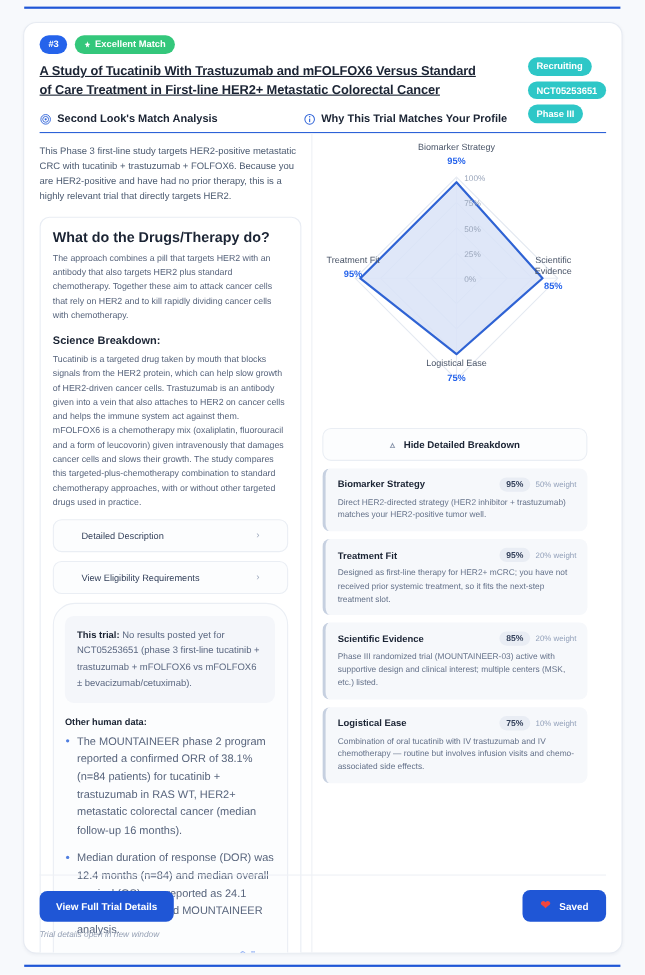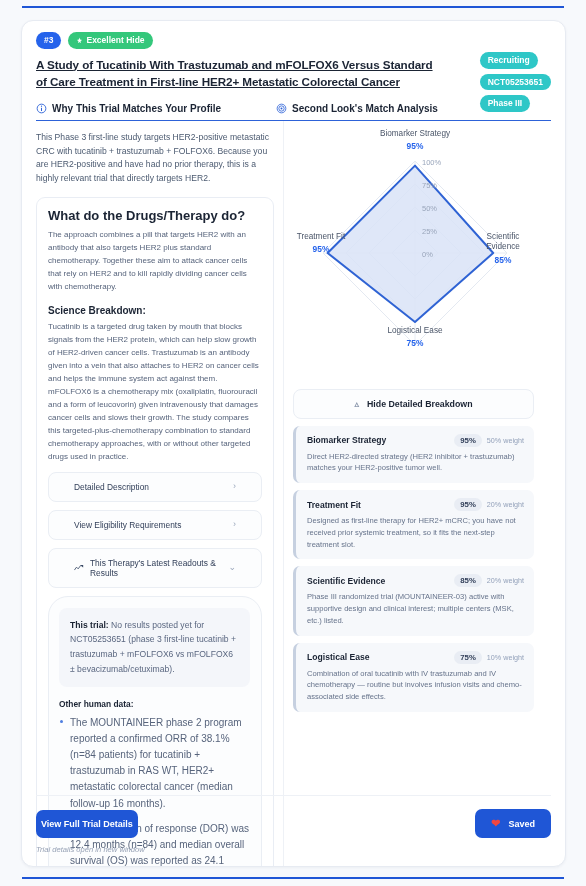--- a/index.html
+++ b/index.html
@@ -171,21 +171,21 @@
   .bd-desc { margin-top: 4px; font-size: 7.6px; color: #66738b; line-height: 1.55; }
 
   
   .footer {
     position: absolute; left: 14px; right: 14px; bottom: 12px;
     border-top: 1px solid #eef1f6; padding-top: 13px;
   }
   .footer-row { display: flex; align-items: center; justify-content: space-between; }
   .btn-primary {
     background: #1f56d6; color: #fff; border: none; border-radius: 7px;
-    padding: 9px 5px; font-size: 9px; font-weight: bold; cursor: pointer;
+    padding: 9px 15px; font-size: 9px; font-weight: bold; cursor: pointer;
     font-family: "Liberation Sans", sans-serif;
   }
   .btn-saved {
     background: #1f56d6; color: #fff; border: none; border-radius: 7px;
     padding: 9px 16px; font-size: 9px; font-weight: bold; cursor: pointer;
     display: flex; align-items: center; gap: 8px;
     font-family: "Liberation Sans", sans-serif;
   }
   .heart { color: #f1463f; font-size: 11px; line-height: 1; }
   .fine { margin-top: 7px; font-size: 7.6px; color: #96a1b5; font-style: italic; }
@@ -200,50 +200,50 @@
 
   <div class="card">
 
     <div class="card-head">
       <div class="badge-row">
         <span class="pill pill-rank">#3</span>
         <span class="pill pill-match">
           <svg width="7" height="7" viewBox="0 0 24 24">
             <path d="M12 2l2.2 6.4L21 10.6l-5.4 3.3L16.8 21 12 17.4 7.2 21l1.2-7.1L3 10.6l6.8-2.2z" fill="#ffffff"></path>
           </svg>
-          <span>Excellent Hide</span>
+          <span>Excellent Match</span>
         </span>
       </div>
 
       <div class="title">A Study of Tucatinib With Trastuzumab and mFOLFOX6 Versus Standard of Care Treatment in First-line HER2+ Metastatic Colorectal Cancer</div>
 
       <div class="right-badges">
         <span class="pill pill-teal">Recruiting</span>
         <span class="pill pill-teal">NCT05253651</span>
         <span class="pill pill-teal">Phase III</span>
       </div>
     </div>
 
     <div class="tabs">
+      <div class="tab">
+        <svg width="11" height="11" viewBox="0 0 24 24">
+          <circle cx="12" cy="12" r="9.5" fill="none" stroke="#2d62d8" stroke-width="1.8"></circle>
+          <circle cx="12" cy="12" r="5.8" fill="none" stroke="#2d62d8" stroke-width="1.8"></circle>
+          <circle cx="12" cy="12" r="2.2" fill="#2d62d8"></circle>
+        </svg>
+        <span>Second Look's Match Analysis</span>
+      </div>
       <div class="tab">
         <svg width="11" height="11" viewBox="0 0 24 24">
           <circle cx="12" cy="12" r="9.5" fill="none" stroke="#2d62d8" stroke-width="2"></circle>
           <rect x="10.9" y="10.5" width="2.2" height="7" fill="#2d62d8"></rect>
           <circle cx="12" cy="7" r="1.4" fill="#2d62d8"></circle>
         </svg>
         <span>Why This Trial Matches Your Profile</span>
       </div>
-      <div class="tab">
-        <svg width="11" height="11" viewBox="0 0 24 24">
-          <circle cx="12" cy="12" r="9.5" fill="none" stroke="#2d62d8" stroke-width="1.8"></circle>
-          <circle cx="12" cy="12" r="5.8" fill="none" stroke="#2d62d8" stroke-width="1.8"></circle>
-          <circle cx="12" cy="12" r="2.2" fill="#2d62d8"></circle>
-        </svg>
-        <span>Second Look's Match Analysis</span>
-      </div>
     </div>
 
     <div class="body">
 
       <div class="col-left">
 
         <div class="lead">This Phase 3 first-line study targets HER2-positive metastatic CRC with tucatinib + trastuzumab + FOLFOX6. Because you are HER2-positive and have had no prior therapy, this is a highly relevant trial that directly targets HER2.</div>
 
         <div class="panel">
           <h4>What do the Drugs/Therapy do?</h4>
@@ -254,30 +254,20 @@
           <div class="acc">
             <span class="lbl">Detailed Description</span>
             <span class="chev">›</span>
           </div>
 
           <div class="acc">
             <span class="lbl">View Eligibility Requirements</span>
             <span class="chev">›</span>
           </div>
 
-          <div class="acc">
-            <span class="ico-lead">
-              <svg width="10" height="8" viewBox="0 0 24 16">
-                <polyline points="1,13 6,6 10,10 16,2" fill="none" stroke="#3a4a66" stroke-width="2"></polyline>
-                <polygon points="14,1 22,1 22,7" fill="#3a4a66"></polygon>
-              </svg>
-            </span>
-            <span class="lbl">This Therapy's Latest Readouts &amp; Results</span>
-            <span class="chev">⌄</span>
-          </div>
 
           <div class="results-box">
             <div class="quote">
               <b>This trial:</b><span> No results posted yet for NCT05253651 (phase 3 first-line tucatinib + trastuzumab + mFOLFOX6 vs mFOLFOX6 ± bevacizumab/cetuximab).</span>
             </div>
 
             <div class="oh">Other human data:</div>
             <ul class="bullets">
               <li>The MOUNTAINEER phase 2 program reported a confirmed ORR of 38.1% (n=84 patients) for tucatinib + trastuzumab in RAS WT, HER2+ metastatic colorectal cancer (median follow-up 16 months).</li>
               <li>Median duration of response (DOR) was 12.4 months (n=84) and median overall survival (OS) was reported as 24.1 months in the pooled MOUNTAINEER analysis.</li>

